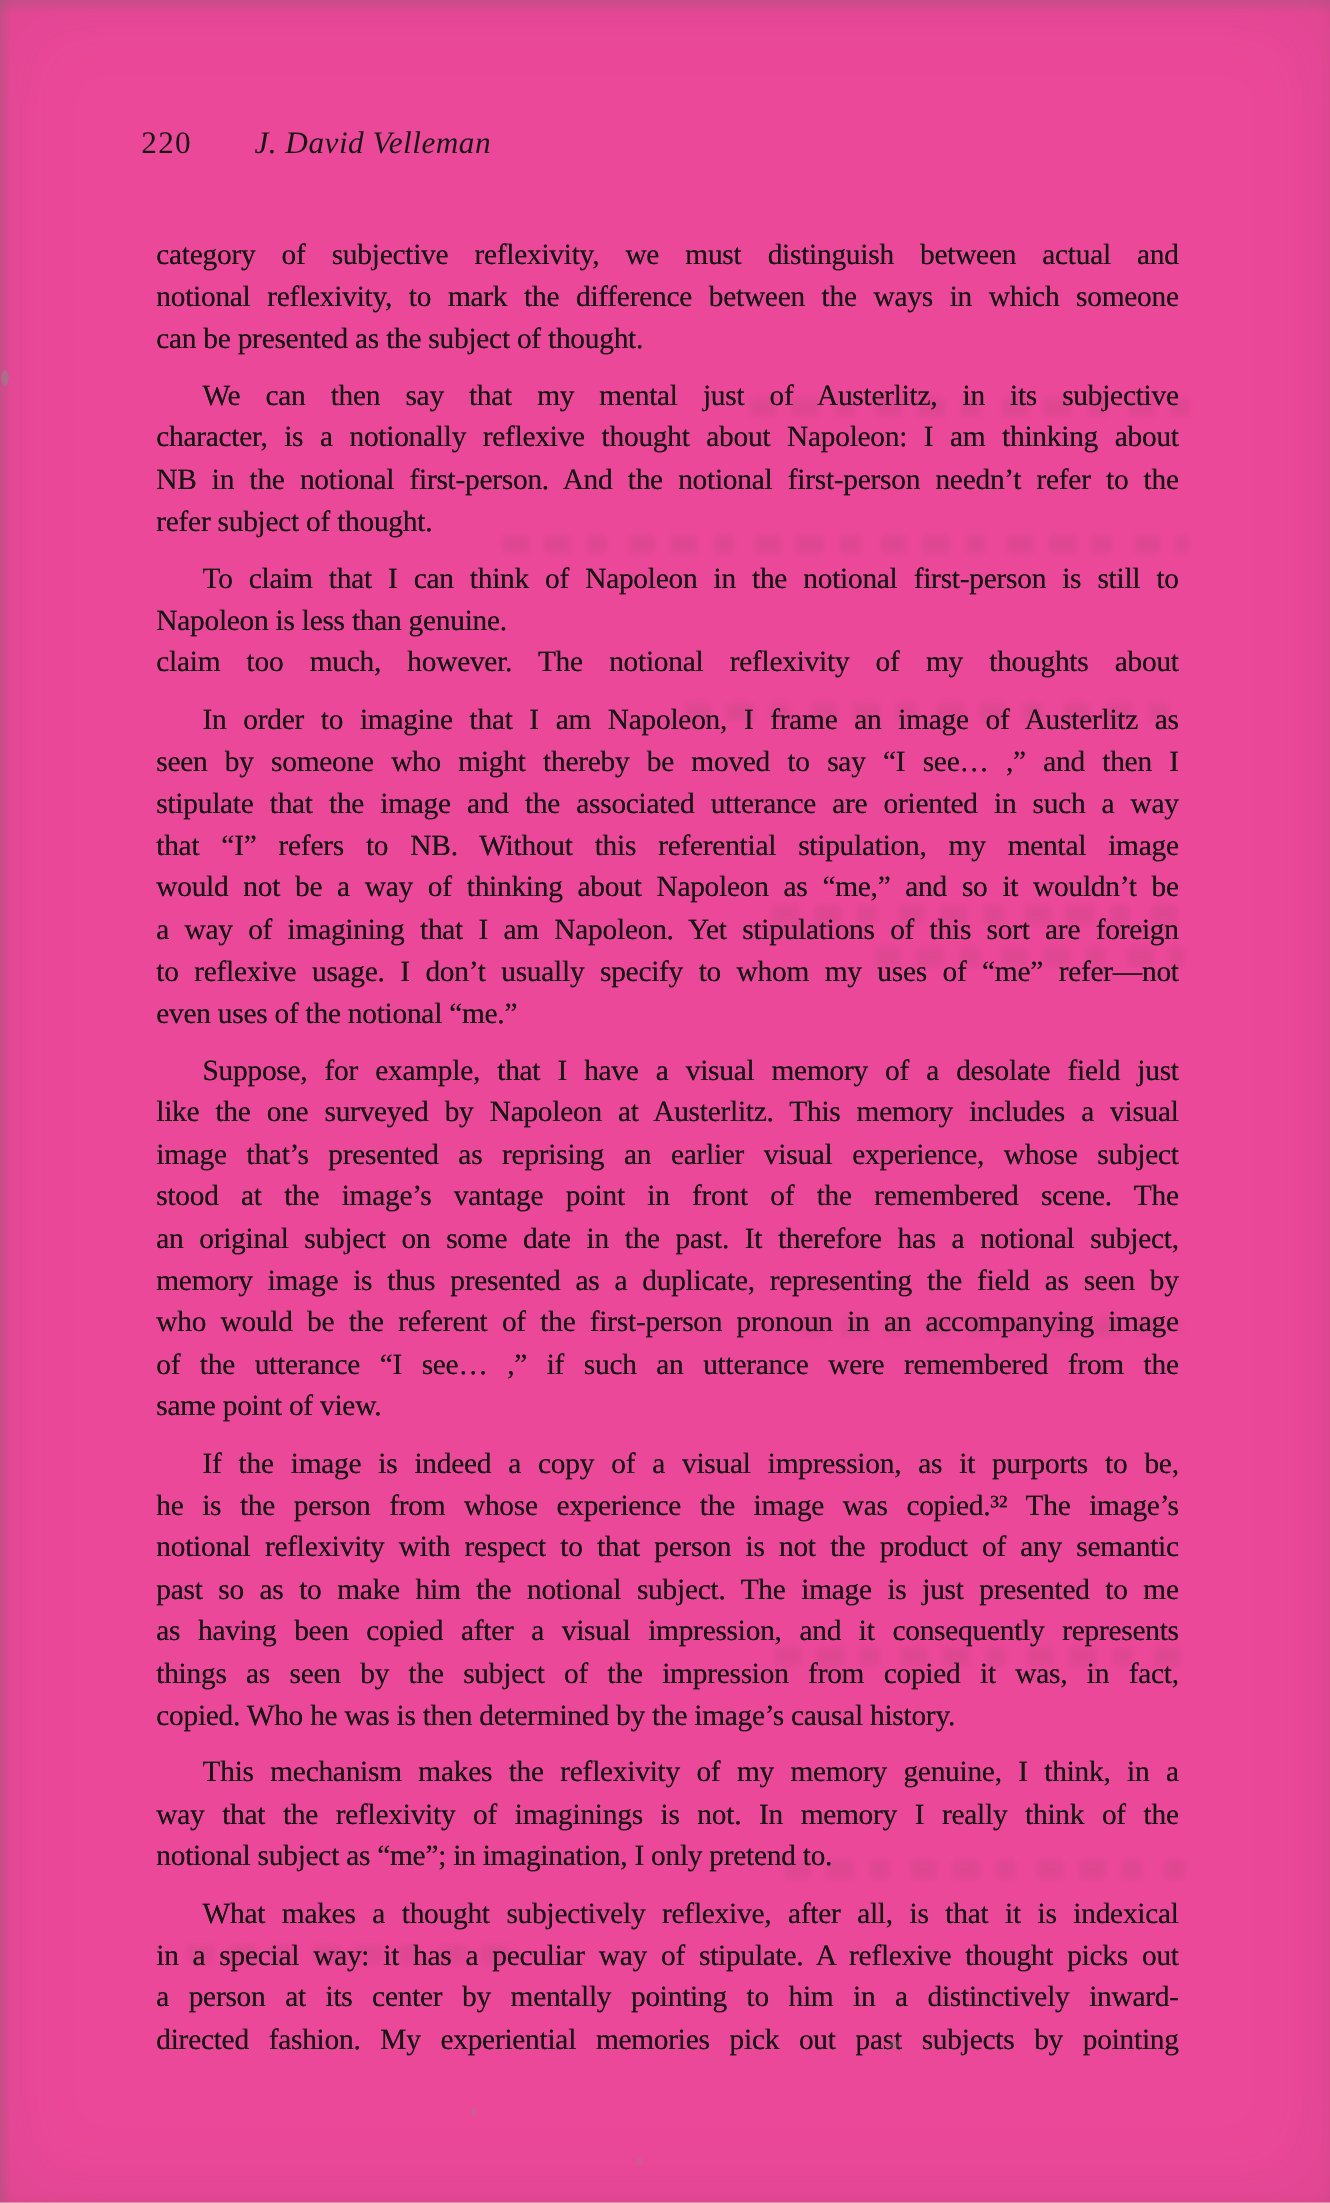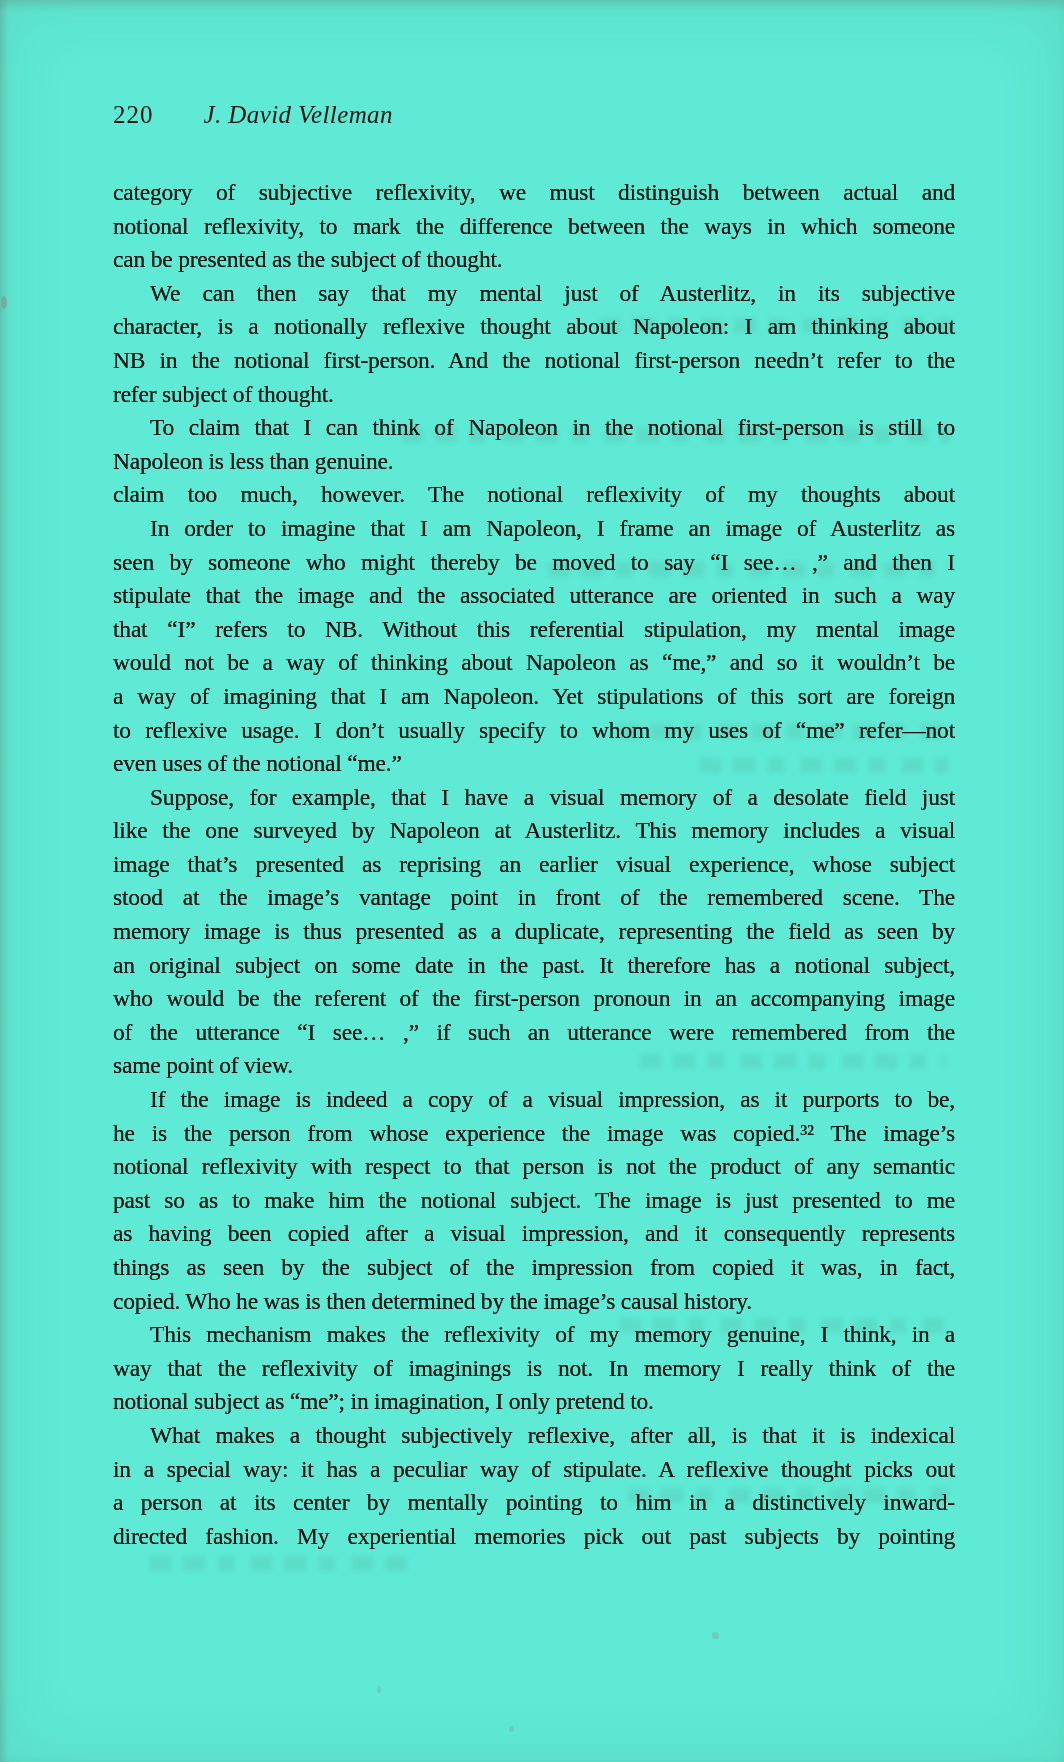--- a/index.html
+++ b/index.html
@@ -1,21 +1,21 @@
 <!DOCTYPE html>
 <html><head>
 <meta charset="utf-8">
 <style>
   html, body { margin: 0; padding: 0; background: #d8d6d3; }
   .page {
     position: relative;
     width: 1064px;
     height: 1762px;
     background: linear-gradient(180deg, #eae8e5 0%, #efedea 18%, #edecе9 45%, #ecebe8 75%, #eae9e6 100%);
-    background-color: #5eead4;
+    background-color: #ec4899;
     overflow: hidden;
     font-family: "Liberation Serif", serif;
     color: #181715;
     box-shadow: inset 0 0 70px rgba(70,65,60,0.10), inset 0 0 10px rgba(70,65,60,0.06);
   }
   .edge-top {
     position: absolute; left: 0; top: 0; width: 100%; height: 12px;
     background: linear-gradient(180deg, rgba(110,106,102,0.20), rgba(110,106,102,0));
   }
   .edge-left {
@@ -26,21 +26,21 @@
     position: absolute; left: 113px; top: 100px; width: 842px;
     font-size: 25px; line-height: 29px; white-space: nowrap;
   }
   .pagenum { display: inline-block; margin-right: 50px; letter-spacing: 1px; }
   .author { font-style: italic; letter-spacing: 0.4px; }
   .body-text {
     position: absolute; left: 113px; top: 176px; width: 842px;
     font-size: 23.5px; line-height: 33.6px; letter-spacing: -0.2px;
     text-shadow: 0 0 0.5px rgba(24,23,21,0.85);
   }
-  .para { margin: 0; padding: 0; }
+  .para { margin: 12px; padding: 0; }
   .line { text-align: justify; text-align-last: justify; }
   .line.end { text-align-last: left; }
   .line.indent { text-indent: 37px; }
   .bleed {
     position: absolute; height: 15px; opacity: 0.075; filter: blur(2.5px);
     background: repeating-linear-gradient(90deg,
       #3c3a38 0 21px, transparent 21px 33px,
       #3c3a38 33px 55px, transparent 55px 68px,
       #3c3a38 68px 84px, transparent 84px 101px);
   }
@@ -100,22 +100,22 @@
       <div class="line">a way of imagining that I am Napoleon. Yet stipulations of this sort are foreign</div>
       <div class="line">to reflexive usage. I don’t usually specify to whom my uses of “me” refer—not</div>
       <div class="line end">even uses of the notional “me.”</div>
     </section>
 
     <section class="para">
       <div class="line indent">Suppose, for example, that I have a visual memory of a desolate field just</div>
       <div class="line">like the one surveyed by Napoleon at Austerlitz. This memory includes a visual</div>
       <div class="line">image that’s presented as reprising an earlier visual experience, whose subject</div>
       <div class="line">stood at the image’s vantage point in front of the remembered scene. The</div>
+      <div class="line">an original subject on some date in the past. It therefore has a notional subject,</div>
       <div class="line">memory image is thus presented as a duplicate, representing the field as seen by</div>
-      <div class="line">an original subject on some date in the past. It therefore has a notional subject,</div>
       <div class="line">who would be the referent of the first-person pronoun in an accompanying image</div>
       <div class="line">of the utterance “I see… ,” if such an utterance were remembered from the</div>
       <div class="line end">same point of view.</div>
     </section>
 
     <section class="para">
       <div class="line indent">If the image is indeed a copy of a visual impression, as it purports to be,</div>
       <div class="line">he is the person from whose experience the image was copied.³² The image’s</div>
       <div class="line">notional reflexivity with respect to that person is not the product of any semantic</div>
       <div class="line">past so as to make him the notional subject. The image is just presented to me</div>

